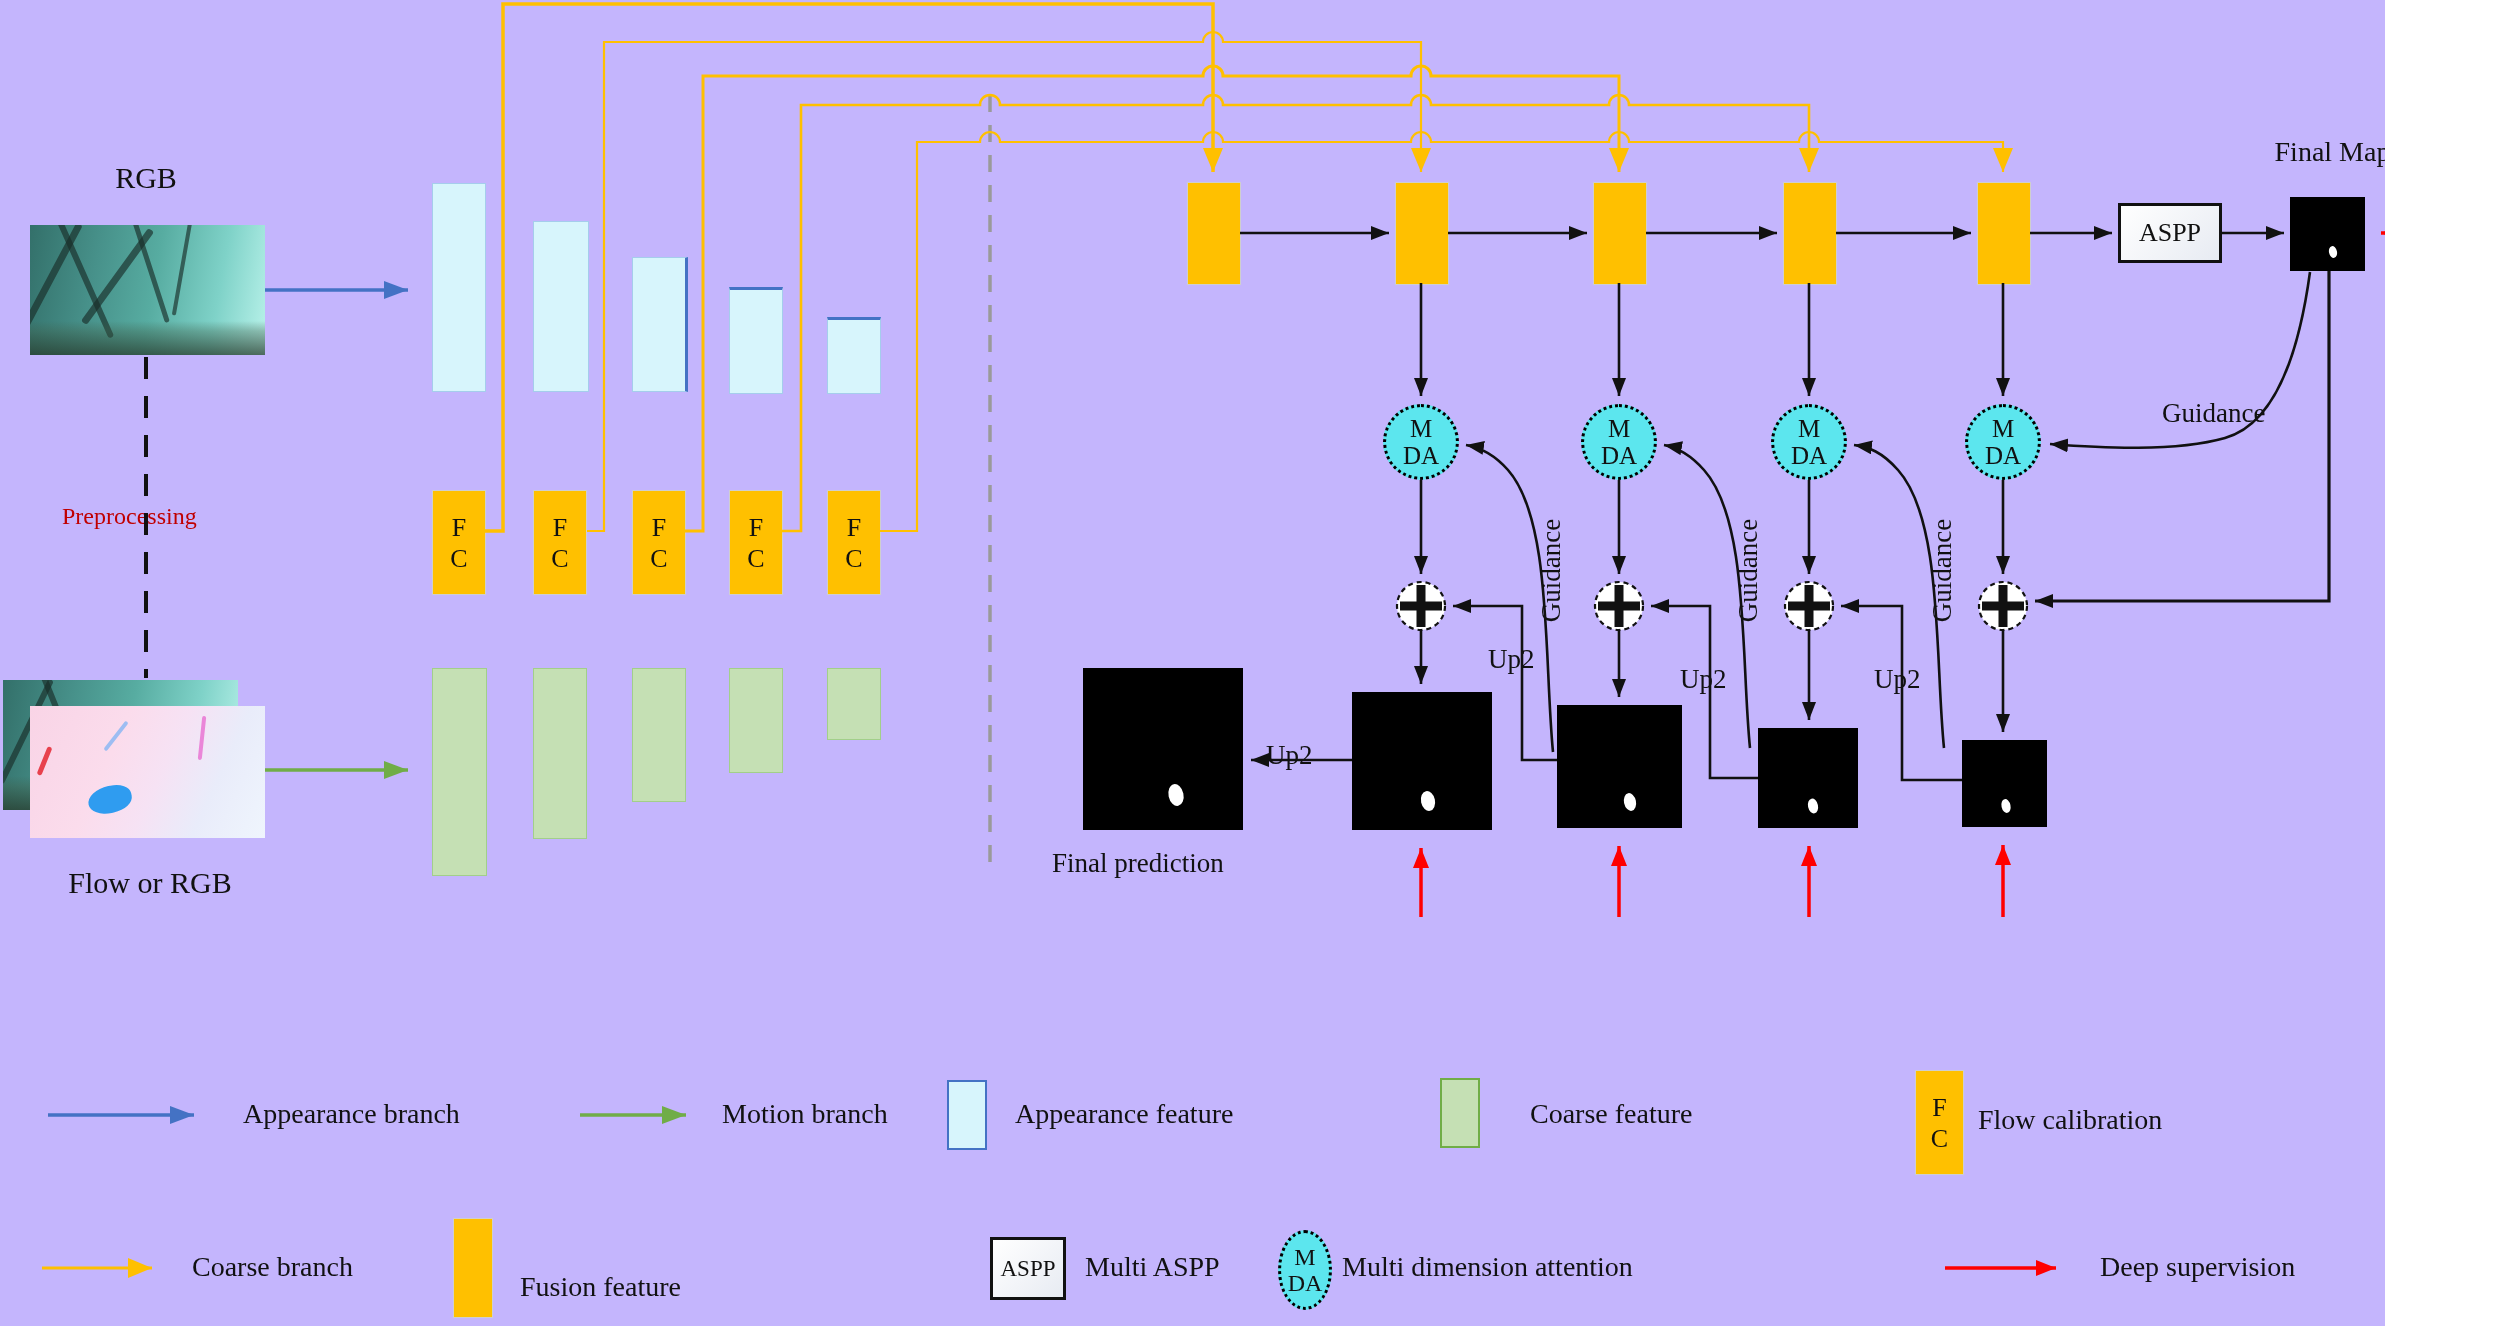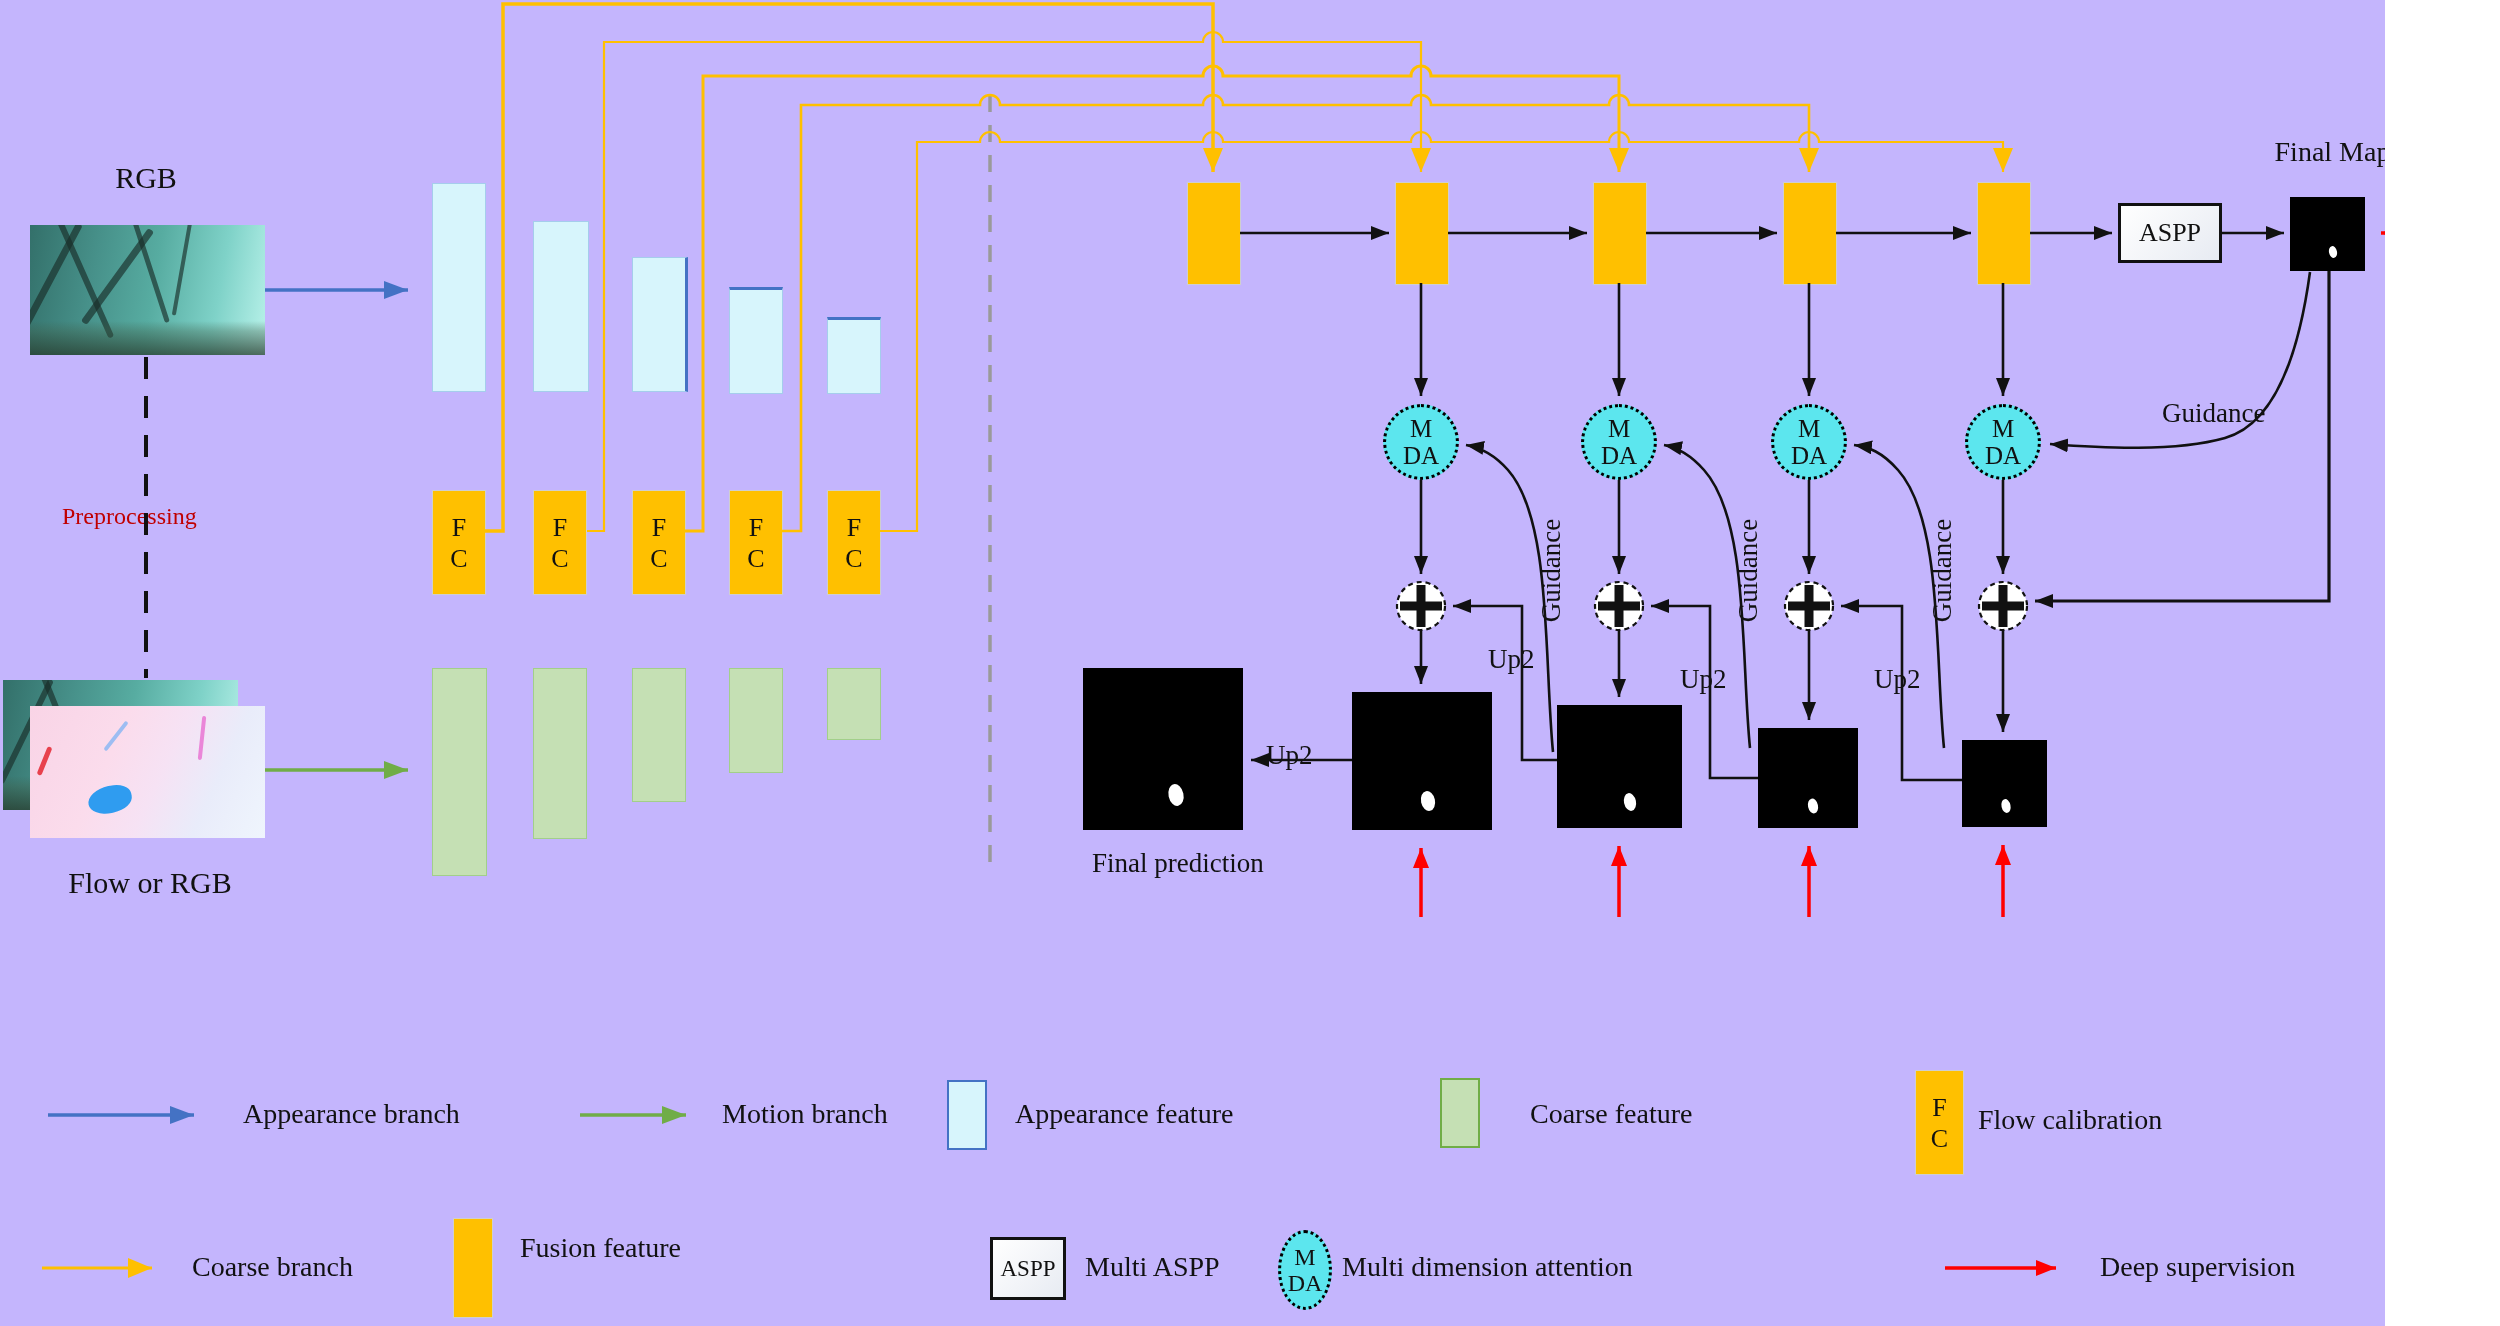--- a/index.html
+++ b/index.html
@@ -136,21 +136,21 @@
     <span>M</span>
     <span>DA</span>
   </div>
 
   <div class="blackmap" style="left:1083px;top:668px;width:160px;height:162px;"></div>
   <div class="blackmap" style="left:1352px;top:692px;width:140px;height:138px;"></div>
   <div class="blackmap" style="left:1557px;top:705px;width:125px;height:123px;"></div>
   <div class="blackmap" style="left:1758px;top:728px;width:100px;height:100px;"></div>
   <div class="blackmap" style="left:1962px;top:740px;width:85px;height:87px;"></div>
 
-  <div class="lbl abs" style="left:1092px;top:848px;text-align:right;">Final prediction</div>
+  <div class="lbl abs" style="left:1052px;top:848px;text-align:right;">Final prediction</div>
 
   <div class="lbl abs" style="left:1266px;top:740px;">Up2</div>
   <div class="lbl abs" style="left:1488px;top:644px;">Up2</div>
   <div class="lbl abs" style="left:1680px;top:664px;">Up2</div>
   <div class="lbl abs" style="left:1874px;top:664px;">Up2</div>
 
   <div class="lbl rot center abs" style="left:1471px;top:555px;width:160px;">Guidance</div>
   <div class="lbl rot center abs" style="left:1668px;top:555px;width:160px;">Guidance</div>
   <div class="lbl rot center abs" style="left:1862px;top:555px;width:160px;">Guidance</div>
   <div class="lbl abs" style="left:2162px;top:398px;">Guidance</div>
@@ -270,21 +270,21 @@
   <div class="swatch" style="left:1440px;top:1078px;width:40px;height:70px;background:#c5e0b4;border:2px solid #70ad47;"></div>
   <div class="lbl abs" style="left:1530px;top:1098px;font-size:28px;">Coarse feature</div>
   <div class="fcbox" style="left:1915px;top:1070px;width:47px;height:103px;">
     <span>F</span>
     <span>C</span>
   </div>
   <div class="lbl abs" style="left:1978px;top:1104px;font-size:28px;text-align:center;">Flow calibration</div>
 
   <div class="lbl abs" style="left:192px;top:1251px;font-size:28px;">Coarse branch</div>
   <div class="swatch" style="left:453px;top:1218px;width:40px;height:100px;background:#ffc000;border:1px solid #cfcfcf;"></div>
-  <div class="lbl abs" style="left:520px;top:1232px;font-size:28px;">Fusion feature</div>
+  <div class="lbl abs" style="left:520px;top:1271px;font-size:28px;">Fusion feature</div>
   <div class="aspp" style="left:990px;top:1237px;width:76px;height:63px;font-size:23px;">
     <span>ASPP</span>
   </div>
   <div class="lbl abs" style="left:1085px;top:1251px;font-size:28px;">Multi ASPP</div>
   <div class="mda mda-legend" style="left:1278px;top:1230px;">
     <span>M</span>
     <span>DA</span>
   </div>
   <div class="lbl abs" style="left:1342px;top:1251px;font-size:28px;">Multi dimension attention</div>
   <div class="lbl abs" style="left:2100px;top:1251px;font-size:28px;">Deep supervision</div>

